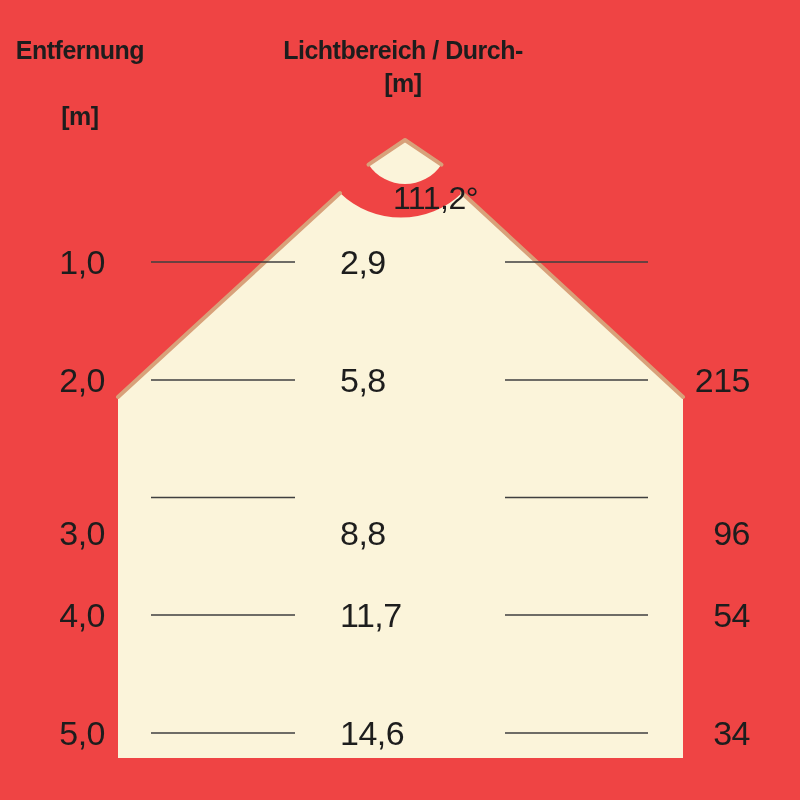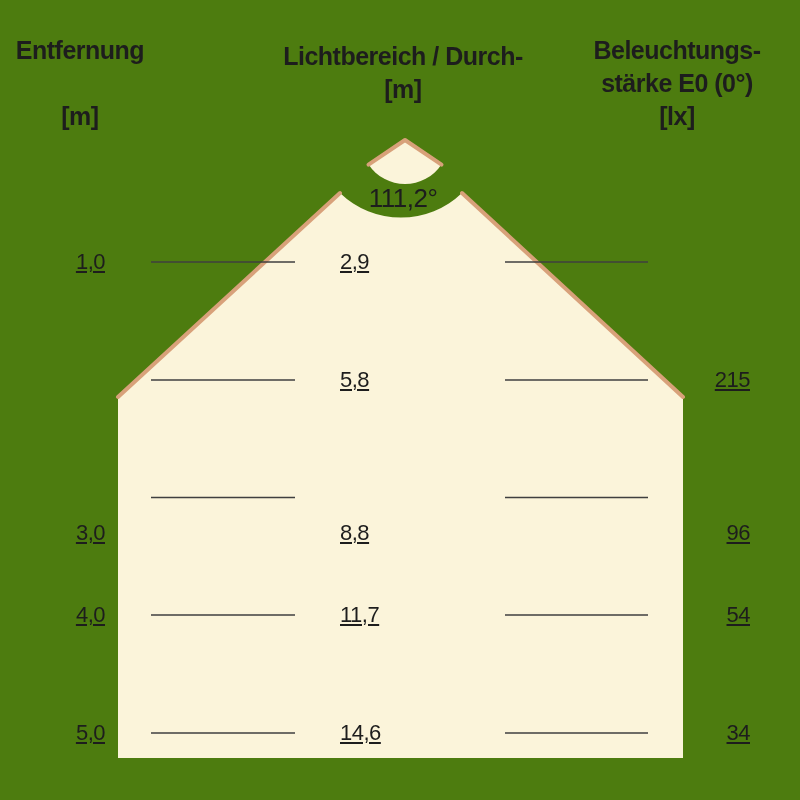--- a/index.html
+++ b/index.html
@@ -1,65 +1,64 @@
 <!DOCTYPE html>
 <html><head>
 <meta charset="utf-8">
 <style>
   html, body { margin: 0; padding: 0; background: #ffffff; }
   #stage {
     position: relative;
     width: 800px;
     height: 800px;
-    background: #4d7c0f;
+    background: #ef4444;
     font-family: "Liberation Sans", "DejaVu Sans", sans-serif;
     color: #1d1d1d;
     overflow: hidden;
   }
   #cone-svg { position: absolute; left: 0; top: 0; }
   .hdr {
     position: absolute;
     top: 34px;
     text-align: center;
     font-weight: bold;
     font-size: 25px;
     line-height: 33px;
     letter-spacing: -0.5px;
     white-space: nowrap;
   }
   .hdr div { min-height: 33px; }
   #hdr-col1 { left: -8px;  width: 176px; }
-  #hdr-col2 { left: 270px; width: 266px; margin-top: 6px; }
+  #hdr-col2 { left: 270px; width: 266px; }
   #hdr-col3 { left: 567px; width: 220px; }
   .val {
     position: absolute;
     height: 32px;
     line-height: 32px;
-    font-size: 22px;
+    font-size: 34px;
     letter-spacing: -0.5px;
     white-space: nowrap;
-    text-decoration: underline;
   }
   .val.left   { left: 15px;  width: 90px;  text-align: right; }
   .val.center { left: 340px; width: 126px; text-align: left; }
   .val.right  { left: 650px; width: 100px; text-align: right; }
   .r1 { top: 246px; }
   .r2 { top: 364px; }
   .r3 { top: 481px; margin-top: 36px; }
   .r4 { top: 599px; }
   .r5 { top: 717px; }
   #beam-angle-label {
     position: absolute;
     left: 328px;
     top: 183px;
     width: 150px;
     height: 30px;
     line-height: 30px;
-    text-align: center;
-    font-size: 26px;
+    text-align: right;
+    font-size: 32px;
     letter-spacing: -0.5px;
   }
 </style>
 </head>
 <body>
 
 <div id="stage">
 
   <svg id="cone-svg" width="800" height="800" viewBox="0 0 800 800">
 
@@ -87,31 +86,27 @@
 
   <div class="hdr" id="hdr-col1">
     <div>Entfernung</div>
     <div></div>
     <div>[m]</div>
   </div>
   <div class="hdr" id="hdr-col2">
     <div>Lichtbereich / Durch-</div>
     <div>[m]</div>
   </div>
-  <div class="hdr" id="hdr-col3">
-    <div>Beleuchtungs-</div>
-    <div>stärke E0 (0°)</div>
-    <div>[lx]</div>
-  </div>
 
   <div id="beam-angle-label">111,2°</div>
 
   <div class="val left r1">1,0</div>
   <div class="val center r1">2,9</div>
 
+  <div class="val left r2">2,0</div>
   <div class="val center r2">5,8</div>
   <div class="val right r2">215</div>
 
   <div class="val left r3">3,0</div>
   <div class="val center r3">8,8</div>
   <div class="val right r3">96</div>
 
   <div class="val left r4">4,0</div>
   <div class="val center r4">11,7</div>
   <div class="val right r4">54</div>

